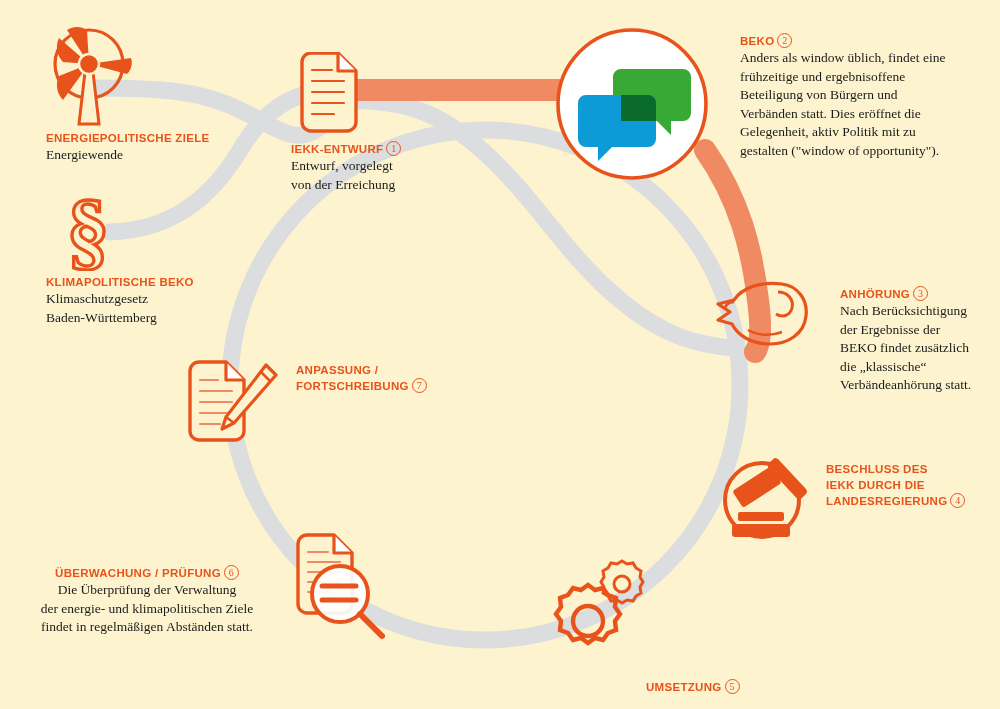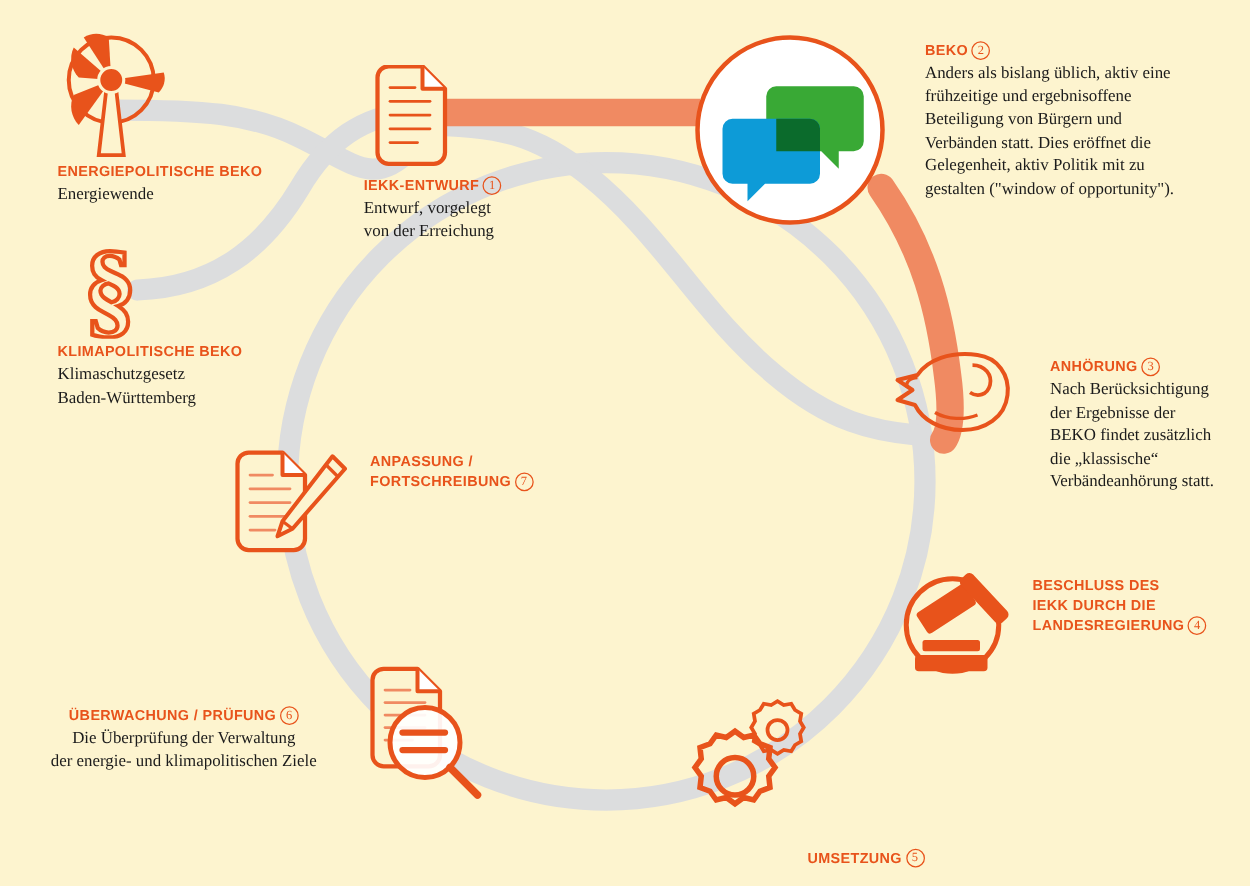--- a/index.html
+++ b/index.html
@@ -162,21 +162,21 @@
       <line x1="18" y1="67" x2="38" y2="67"></line>
     </g>
     <g>
       <path d="M84 8 L 94 18 L 52 66 L 40 72 L 44 60 Z" fill="#FDF4CF" stroke="#E8531B" stroke-width="3.2" stroke-linejoin="round"></path>
       <path d="M78 14 L 88 24" stroke="#E8531B" stroke-width="2.6"></path>
       <path d="M44 60 L 52 66" stroke="#E8531B" stroke-width="2.6"></path>
     </g>
   </svg>
 
   <div class="txt" style="left:46px;top:130px;width:240px;">
-    <div class="heading">ENERGIEPOLITISCHE BEKO</div>
+    <div class="heading">ENERGIEPOLITISCHE ZIELE</div>
     <div class="body">Energiewende</div>
   </div>
 
   <div class="txt" style="left:46px;top:274px;width:240px;">
     <div class="heading">KLIMAPOLITISCHE BEKO</div>
     <div class="body">Klimaschutzgesetz</div>
     <div class="body">Baden-Württemberg</div>
   </div>
 
   <div class="txt" style="left:291px;top:141px;width:240px;">
@@ -184,21 +184,21 @@
       <span>IEKK-ENTWURF</span><span class="num">1</span>
     </div>
     <div class="body">Entwurf, vorgelegt</div>
     <div class="body">von der Erreichung</div>
   </div>
 
   <div class="txt" style="left:740px;top:33px;width:250px;">
     <div class="heading">
       <span>BEKO</span><span class="num">2</span>
     </div>
-    <div class="body">Anders als bislang üblich, aktiv eine</div>
+    <div class="body">Anders als window üblich, findet eine</div>
     <div class="body">frühzeitige und ergebnisoffene</div>
     <div class="body">Beteiligung von Bürgern und</div>
     <div class="body">Verbänden statt. Dies eröffnet die</div>
     <div class="body">Gelegenheit, aktiv Politik mit zu</div>
     <div class="body">gestalten ("window of opportunity").</div>
   </div>
 
   <div class="txt" style="left:840px;top:286px;width:170px;">
     <div class="heading">
       <span>ANHÖRUNG</span><span class="num">3</span>
@@ -223,20 +223,21 @@
       <span>UMSETZUNG</span><span class="num">5</span>
     </div>
   </div>
 
   <div class="txt c-center" style="left:18px;top:565px;width:258px;">
     <div class="heading" style="white-space:normal;">
       <span>ÜBERWACHUNG / PRÜFUNG</span><span class="num">6</span>
     </div>
     <div class="body">Die Überprüfung der Verwaltung</div>
     <div class="body">der energie- und klimapolitischen Ziele</div>
+    <div class="body">findet in regelmäßigen Abständen statt.</div>
   </div>
 
   <div class="txt" style="left:296px;top:362px;width:180px;">
     <div class="heading">ANPASSUNG /</div>
     <div class="heading">
       <span>FORTSCHREIBUNG</span><span class="num">7</span>
     </div>
   </div>
 
 </div>

